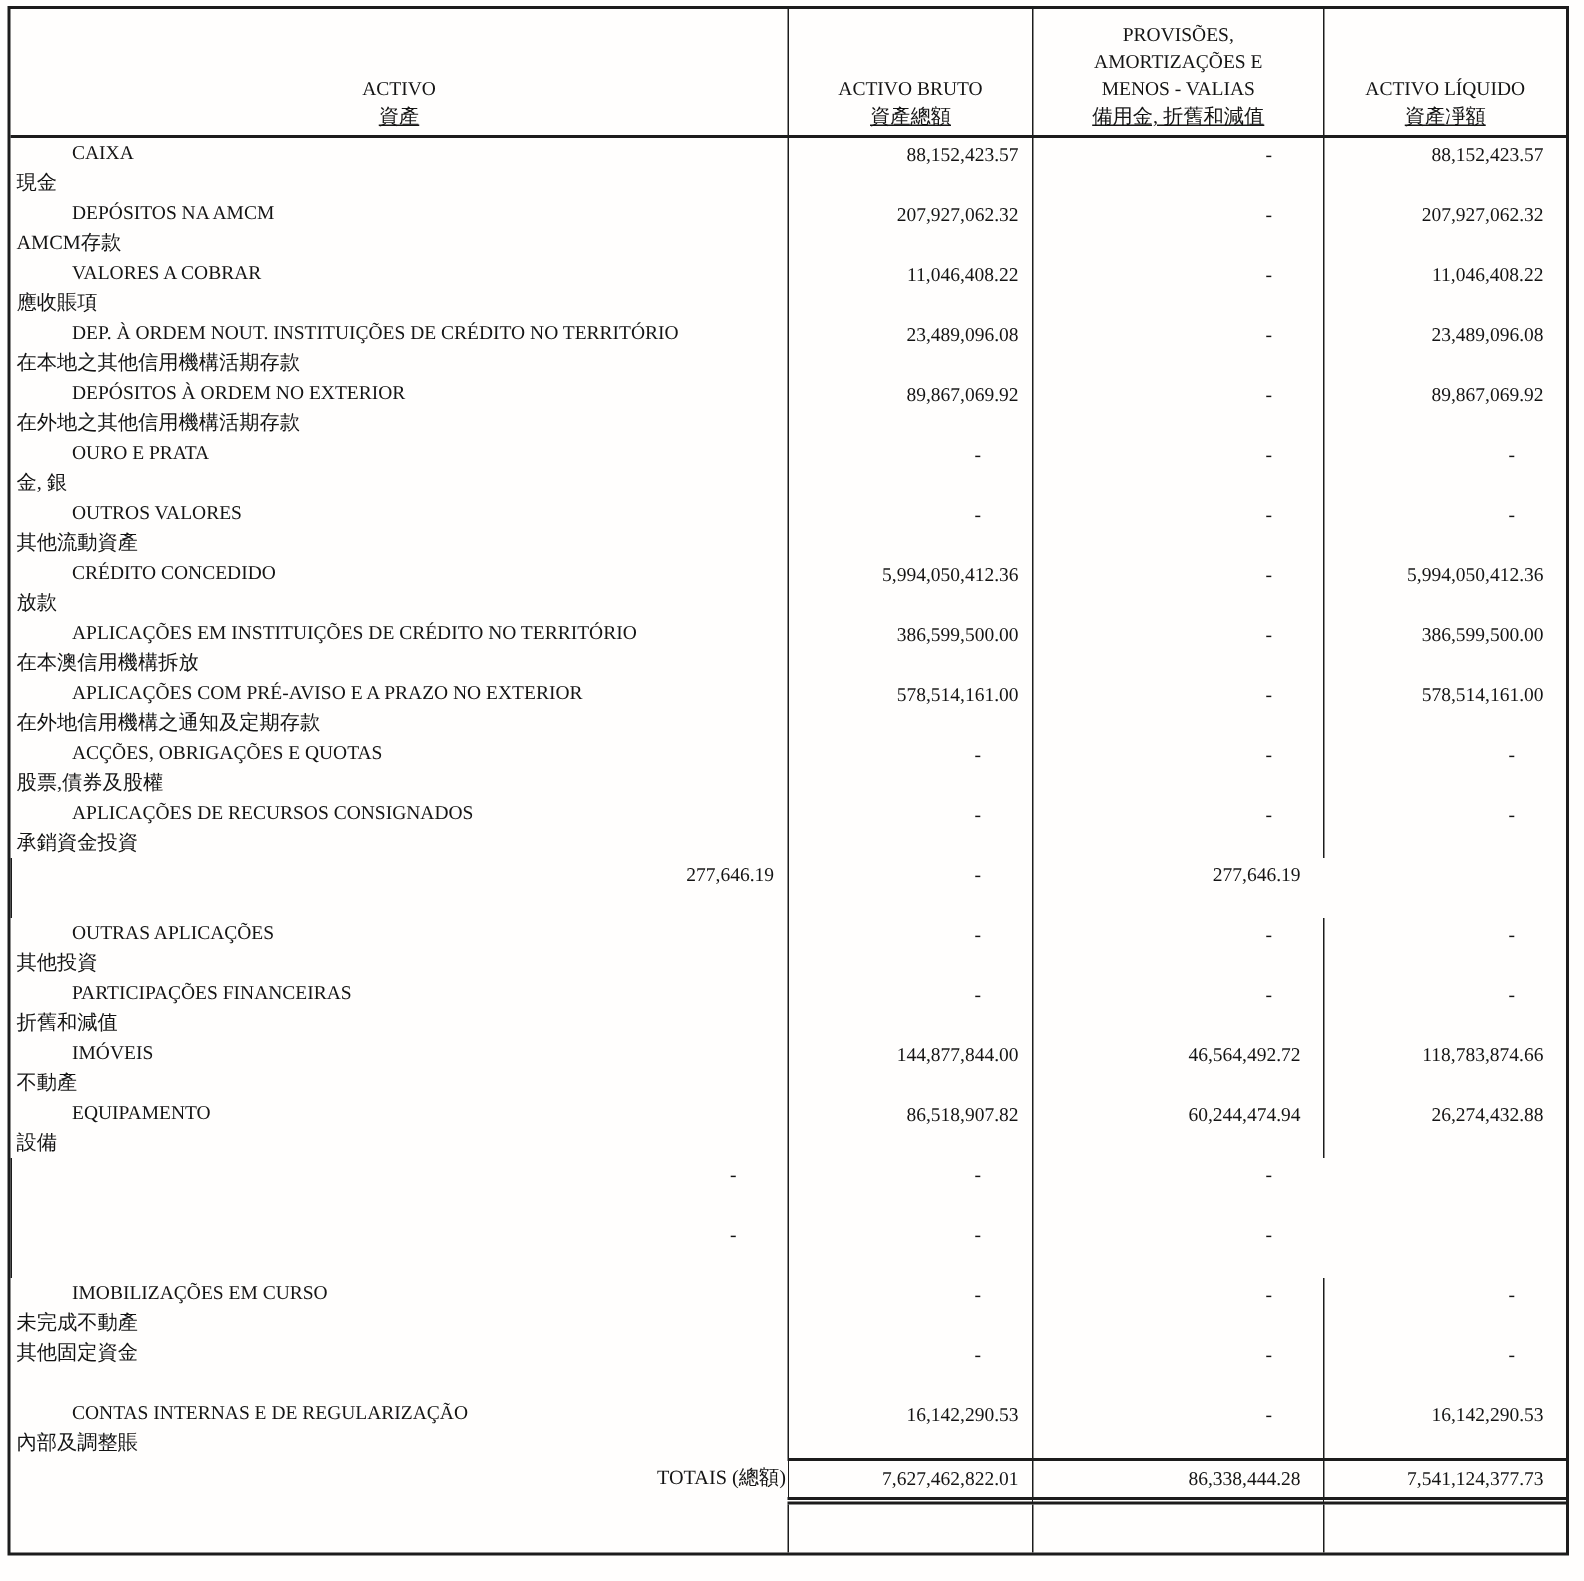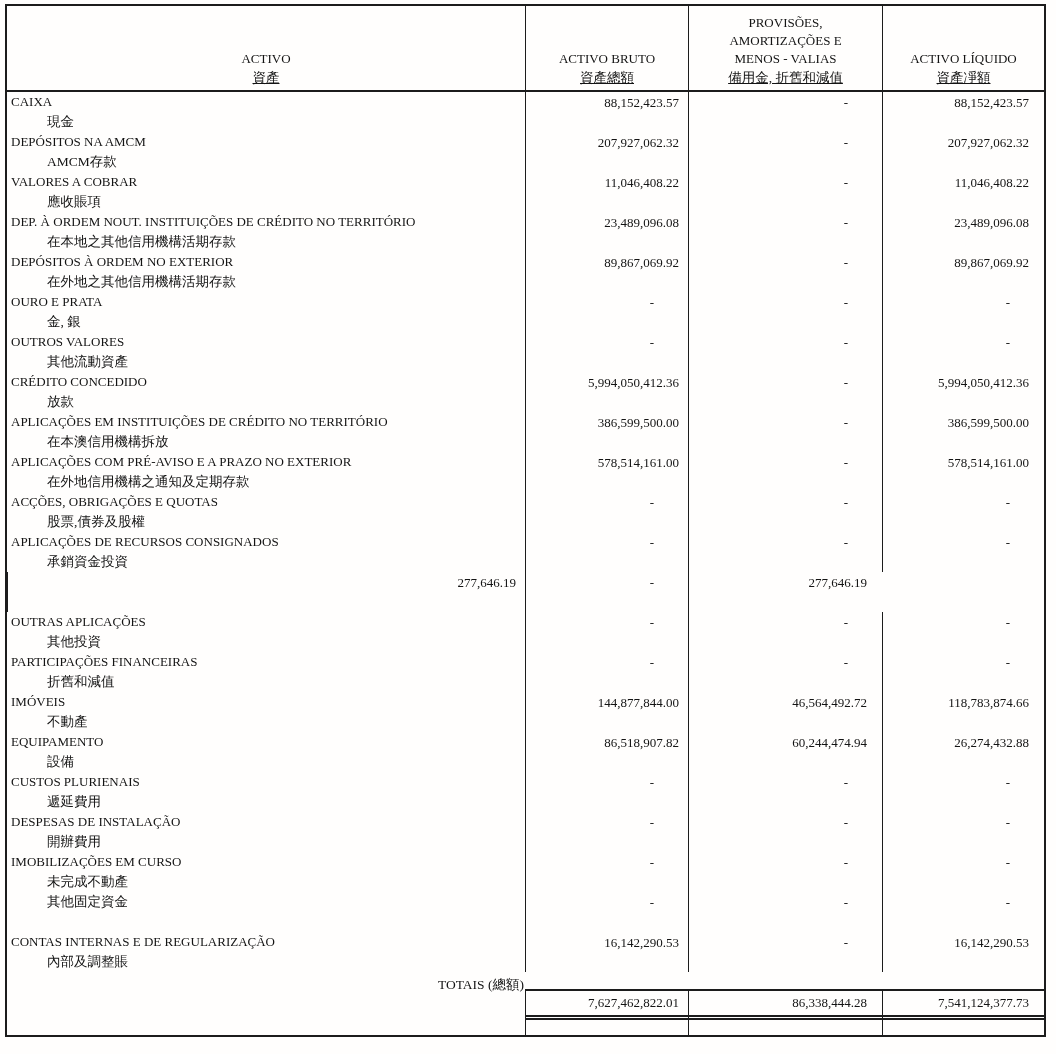--- a/index.html
+++ b/index.html
@@ -45,22 +45,22 @@
   .th .zh-line { font-size: 13.5px; line-height: 19px; text-decoration: underline; }
   .bl { border-left: 1px solid #1c1c1c; }
   
   .tbody { flex: 0 0 auto; }
   .data-row { height: 40px; }
   .cell-label {
     padding-left: 4px;
     overflow: hidden;
     box-sizing: border-box;
   }
-  .pt-line { font-size: 13px; line-height: 20px; white-space: nowrap; }
-  .zh-line2 { font-size: 13.5px; line-height: 20px; white-space: nowrap; margin-left: 36px; }
+  .pt-line { font-size: 13px; line-height: 20px; white-space: nowrap; margin-left: 37px; }
+  .zh-line2 { font-size: 13.5px; line-height: 20px; white-space: nowrap; }
   .cell-val {
     text-align: right;
     font-size: 13px;
     line-height: 21px;
     box-sizing: border-box;
     white-space: nowrap;
   }
   .pad-b { padding-right: 9px; }
   .pad-p { padding-right: 15px; }
   .pad-l { padding-right: 15px; }
@@ -76,21 +76,20 @@
     padding-left: 33px;
   }
   .totals-val {
     text-align: right;
     font-size: 13px;
     line-height: 24px;
     border-top: 2px solid #1c1c1c;
     border-bottom: 5px double #1c1c1c;
     box-sizing: border-box;
     white-space: nowrap;
-    margin-top: 17px;
   }
   
   .tail-row { flex: 1 1 auto; }
   .tail-cell { box-sizing: border-box; }
 </style>
 </head>
 <body>
 
 <div class="page">
   <div class="sheet">
@@ -260,33 +259,25 @@
         <div class="data-row grid-row">
     <div class="cell-label">
       <div class="pt-line">EQUIPAMENTO</div>
       <div class="zh-line2">設備</div>
     </div>
     <div class="cell-val bl pad-b">86,518,907.82</div>
     <div class="cell-val bl pad-p">60,244,474.94</div>
     <div class="cell-val bl pad-l">26,274,432.88</div>
   </div>
         <div class="data-row grid-row">
-    <div class="cell-label">
-      <div class="pt-line">CUSTOS PLURIENAIS</div>
-      <div class="zh-line2">遞延費用</div>
-    </div>
-    <div class="cell-val bl pad-b dash">-</div>
-    <div class="cell-val bl pad-p dash">-</div>
-    <div class="cell-val bl pad-l dash">-</div>
-  </div>
-        <div class="data-row grid-row">
-    <div class="cell-label">
-      <div class="pt-line">DESPESAS DE INSTALAÇÃO</div>
-      <div class="zh-line2">開辦費用</div>
-    </div>
+    <div class="cell-val bl pad-b dash">-</div>
+    <div class="cell-val bl pad-p dash">-</div>
+    <div class="cell-val bl pad-l dash">-</div>
+  </div>
+        <div class="data-row grid-row">
     <div class="cell-val bl pad-b dash">-</div>
     <div class="cell-val bl pad-p dash">-</div>
     <div class="cell-val bl pad-l dash">-</div>
   </div>
         <div class="data-row grid-row">
     <div class="cell-label">
       <div class="pt-line">IMOBILIZAÇÕES EM CURSO</div>
       <div class="zh-line2">未完成不動產</div>
     </div>
     <div class="cell-val bl pad-b dash">-</div>

